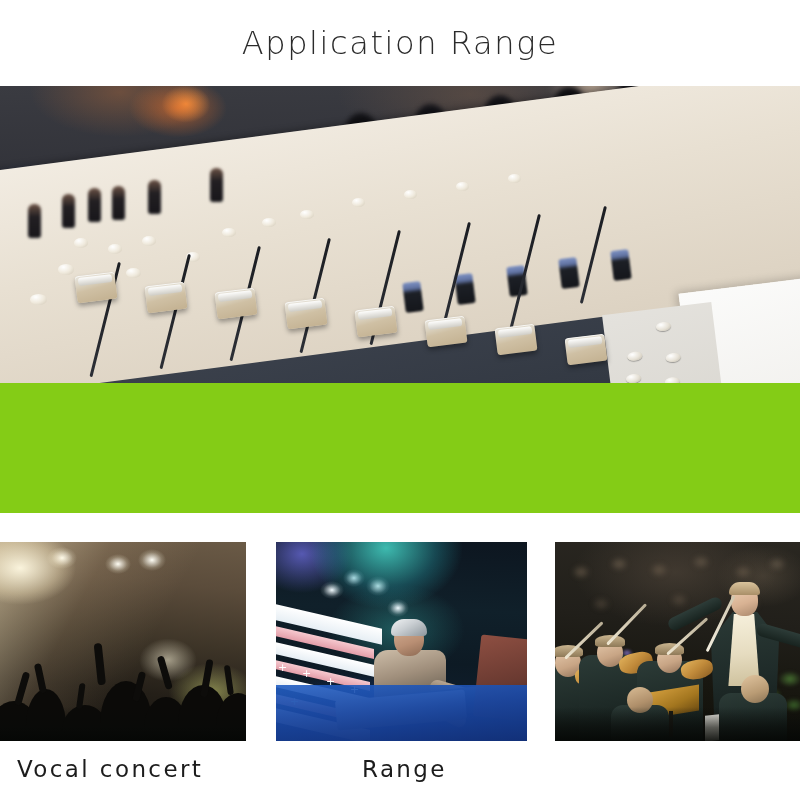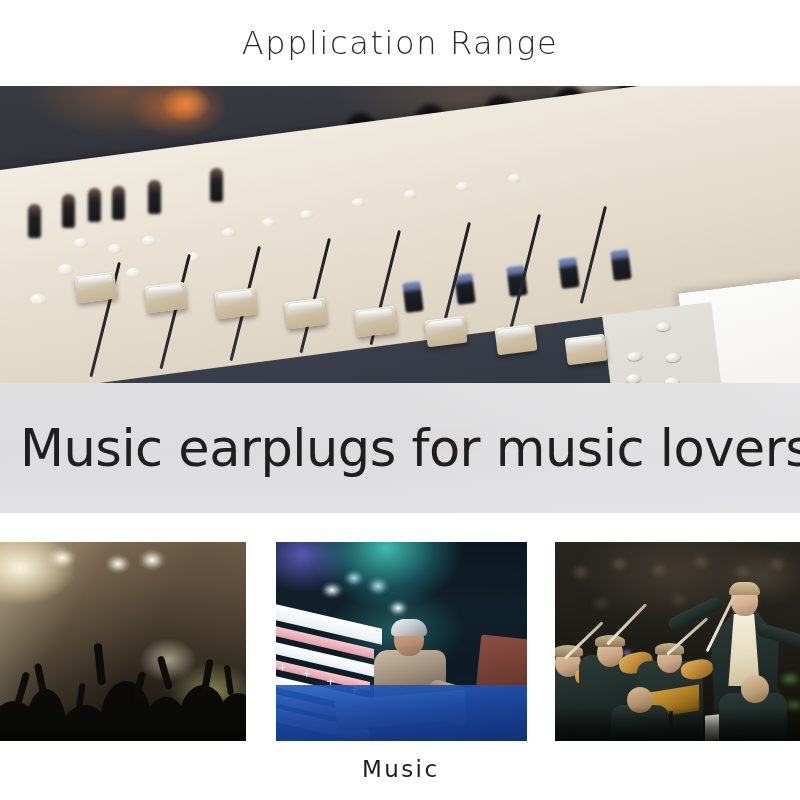--- a/index.html
+++ b/index.html
@@ -588,25 +588,20 @@
     <div class="hero-fader" style="left:76px;  top:188px; transform:rotate(-7deg);"></div>
     <div class="hero-fader" style="left:146px; top:198px; transform:rotate(-7deg);"></div>
     <div class="hero-fader" style="left:216px; top:204px; transform:rotate(-7deg);"></div>
     <div class="hero-fader" style="left:286px; top:214px; transform:rotate(-7deg);"></div>
     <div class="hero-fader" style="left:356px; top:222px; transform:rotate(-7deg);"></div>
     <div class="hero-fader" style="left:426px; top:232px; transform:rotate(-7deg);"></div>
     <div class="hero-fader" style="left:496px; top:240px; transform:rotate(-7deg);"></div>
     <div class="hero-fader" style="left:566px; top:250px; transform:rotate(-7deg);"></div>
   </div>
 
-  <div class="band">
-    <div class="band-photo"></div>
-    <div class="band-veil"></div>
-    <div class="band-text">Music earplugs for music lovers</div>
-  </div>
 
   <div class="panels">
 
     <div class="panel panel-1">
       <div class="concert"></div>
       <div class="crowd">
         <i style="left:-10px; width:48px; height:40px;"></i>
         <i style="left:26px;  width:40px; height:52px;"></i>
         <i style="left:62px;  width:46px; height:36px;"></i>
         <i style="left:100px; width:52px; height:60px;"></i>
@@ -617,20 +612,21 @@
         <b style="left:40px;  bottom:48px; width:7px;  height:30px; transform:rotate(-12deg);"></b>
         <b style="left:76px;  bottom:32px; width:6px;  height:26px; transform:rotate(8deg);"></b>
         <b style="left:98px;  bottom:56px; width:8px;  height:42px; transform:rotate(-6deg);"></b>
         <b style="left:132px; bottom:40px; width:7px;  height:30px; transform:rotate(14deg);"></b>
         <b style="left:166px; bottom:52px; width:7px;  height:34px; transform:rotate(-16deg);"></b>
         <b style="left:200px; bottom:44px; width:7px;  height:38px; transform:rotate(10deg);"></b>
         <b style="left:228px; bottom:46px; width:6px;  height:30px; transform:rotate(-8deg);"></b>
       </div>
       <div class="orch-front"></div>
     </div>
+    <div class="caption caption-1">Vocal concert</div>
 
     <div class="panel panel-2">
       <div class="dj"></div>
       <div class="dj-screen">
         <span class="dj-white" style="left:0;   top:2px;  width:116px; height:16px; transform:skewY(13deg);"></span>
         <span class="dj-pink" style="left:0;   top:24px; width:108px; height:10px; transform:skewY(13deg);"></span>
         <span class="dj-white" style="left:0;   top:40px; width:112px; height:12px; transform:skewY(13deg);"></span>
         <span class="dj-pink" style="left:0;   top:58px; width:104px; height:9px;  transform:skewY(13deg);"></span>
         <span class="dj-white" style="left:0;   top:74px; width:108px; height:11px; transform:skewY(13deg);"></span>
         <span class="dj-pink" style="left:0;   top:92px; width:100px; height:9px;  transform:skewY(13deg);"></span>
@@ -647,21 +643,21 @@
         <div class="dj-head"></div>
         <div class="dj-beanie"></div>
         <div class="dj-arm" style="left:58px; top:56px; width:60px; height:15px; transform:rotate(16deg);"></div>
         <div class="dj-arm" style="left:50px; top:74px; width:48px; height:13px; transform:rotate(26deg);"></div>
       </div>
       <div class="dj-deck-2"></div>
       <div class="dj-deck"></div>
       <div class="dj-laptop"></div>
       <div class="dj-table"></div>
     </div>
-    <div class="caption caption-2">Music</div>
+    <div class="caption caption-2">Range</div>
 
     <div class="panel panel-3">
       <div class="orch"></div>
       <div class="orch-audience"></div>
       <div class="orch-plant"></div>
       <div class="orch-flowers"></div>
 
       <div class="conductor">
         <div class="cond-coat"></div>
         <div class="cond-shirt"></div>

